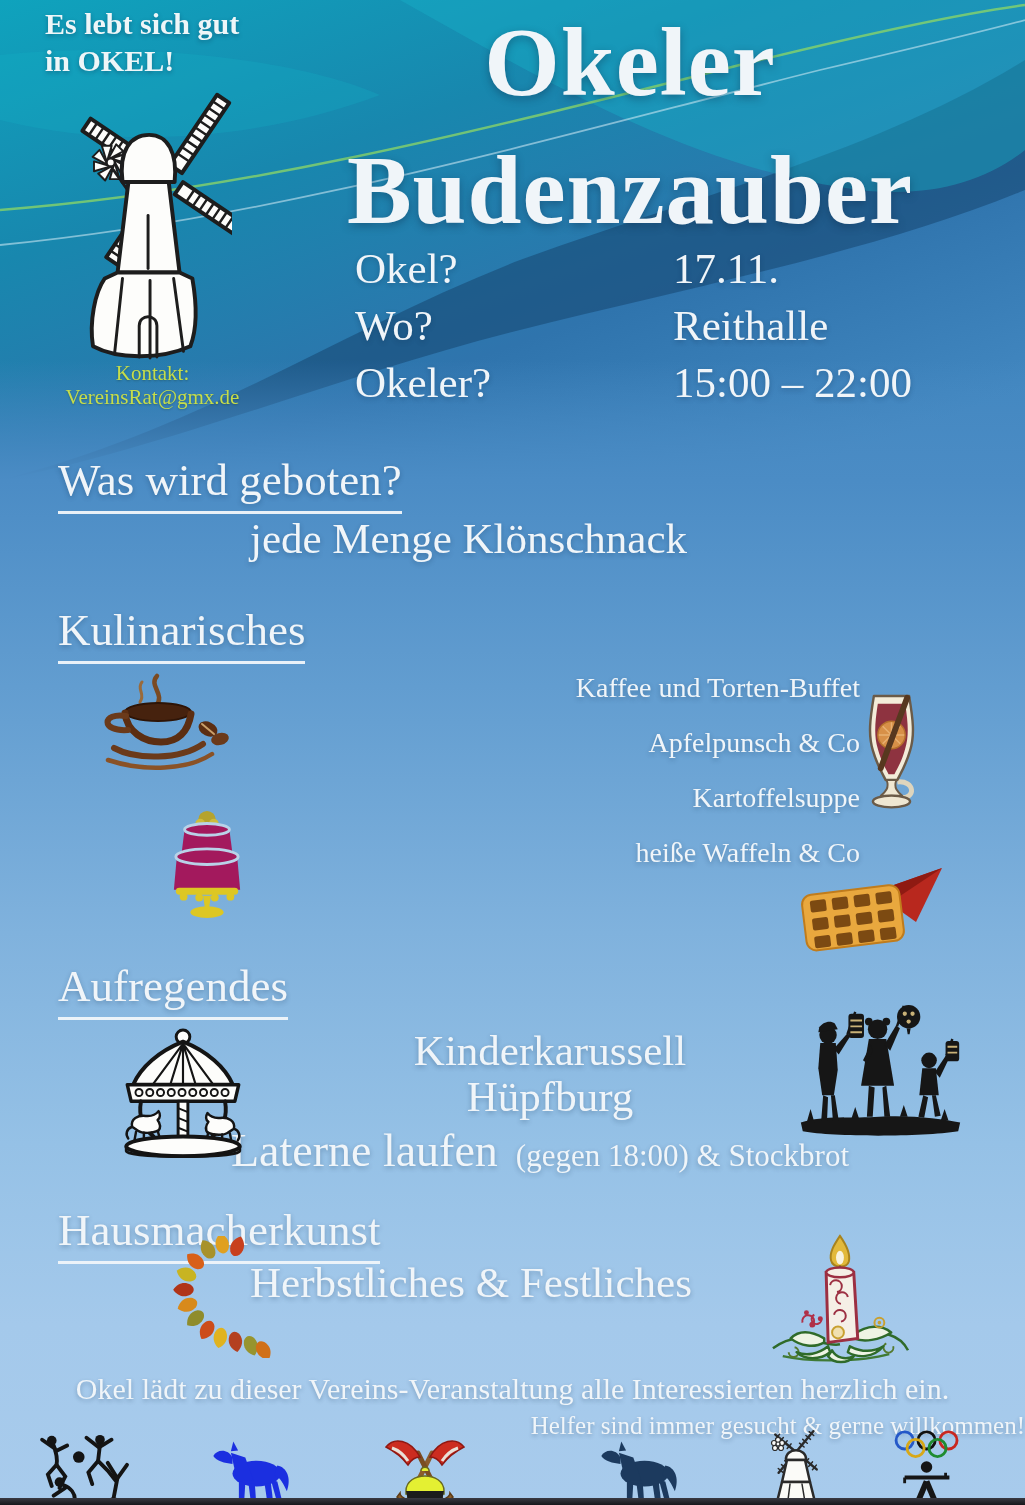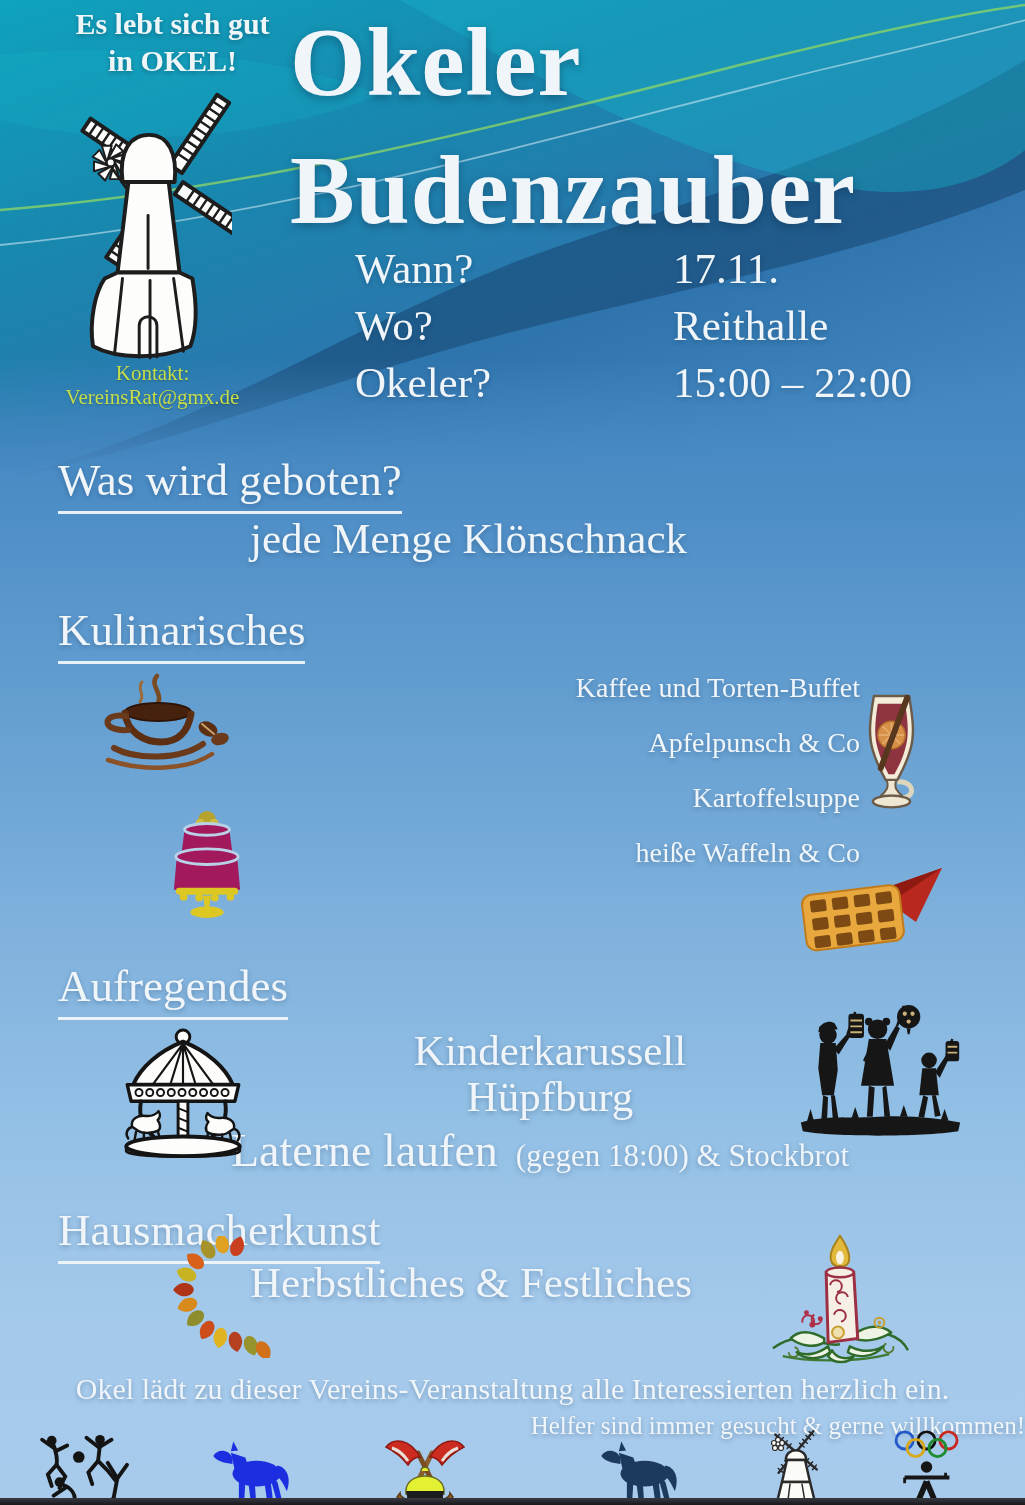--- a/index.html
+++ b/index.html
@@ -8,26 +8,26 @@
     font-family:"Liberation Serif","DejaVu Serif",serif;
     color:#f0f5f9;margin:0 auto;
   }
   .bg{
     position:absolute;inset:0;
     background:linear-gradient(180deg,#2a6ba5 0%,#3a7db8 15%,#4b8cc5 32%,
       #66a0d2 48%,#80b2dd 62%,#95c1e6 76%,#a4c9eb 88%,#a8cbec 100%);
   }
   .header-waves{position:absolute;left:0;top:0;width:1025px;height:480px;}
   .abs{position:absolute;}
-  .tagline{left:45px;top:6px;width:255px;text-align:center;font-size:30px;
+  .tagline{left:45px;top:6px;width:255px;font-size:30px;
     line-height:1.22;font-weight:700;color:#eef6f8;text-shadow:0 2px 4px rgba(10,40,70,.35);}
   .windmill-logo{left:72px;top:68px;width:160px;height:295px;}
   .contact{left:30px;top:362px;width:245px;text-align:center;font-size:21px;
     line-height:1.12;font-weight:400;color:#c6dd4a;text-shadow:0 1px 2px rgba(20,40,10,.3);}
-  .title-line{left:290px;width:680px;text-align:left;font-size:97px;font-weight:700;
+  .title-line{left:290px;width:680px;text-align:center;font-size:97px;font-weight:700;
     letter-spacing:1px;line-height:1;text-shadow:0 3px 9px rgba(12,40,70,.4);white-space:nowrap;}
   .t1{top:14px;} .t2{top:142px;}
   .details{left:355px;top:240px;width:620px;font-size:43px;line-height:57px;
     text-shadow:0 2px 5px rgba(15,45,80,.3);}
   .details .row{display:flex;}
   .details .lbl{flex:0 0 318px;}
   .sec-head{font-size:45px;white-space:nowrap;text-shadow:0 2px 5px rgba(15,45,80,.3);}
   .sec-head span{display:inline-block;border-bottom:3px solid rgba(240,246,250,.95);padding-bottom:5px;font-family:Liberation Serif, serif;}
   .line{font-size:43px;white-space:nowrap;text-shadow:0 2px 5px rgba(15,45,80,.3);}
   .centered{text-align:center;}
@@ -120,21 +120,21 @@
   <div class="abs contact">
     <div>Kontakt:</div>
     <div>VereinsRat@gmx.de</div>
   </div>
 
   <div class="abs title-line t1">Okeler</div>
   <div class="abs title-line t2">Budenzauber</div>
 
   <div class="abs details">
     <div class="row">
-      <span class="lbl">Wann?</span>
+      <span class="lbl">Okel?</span>
       <span class="val">17.11.</span>
     </div>
     <div class="row">
       <span class="lbl">Wo?</span>
       <span class="val">Reithalle</span>
     </div>
     <div class="row">
       <span class="lbl">Okeler?</span>
       <span class="val">15:00 – 22:00</span>
     </div>

